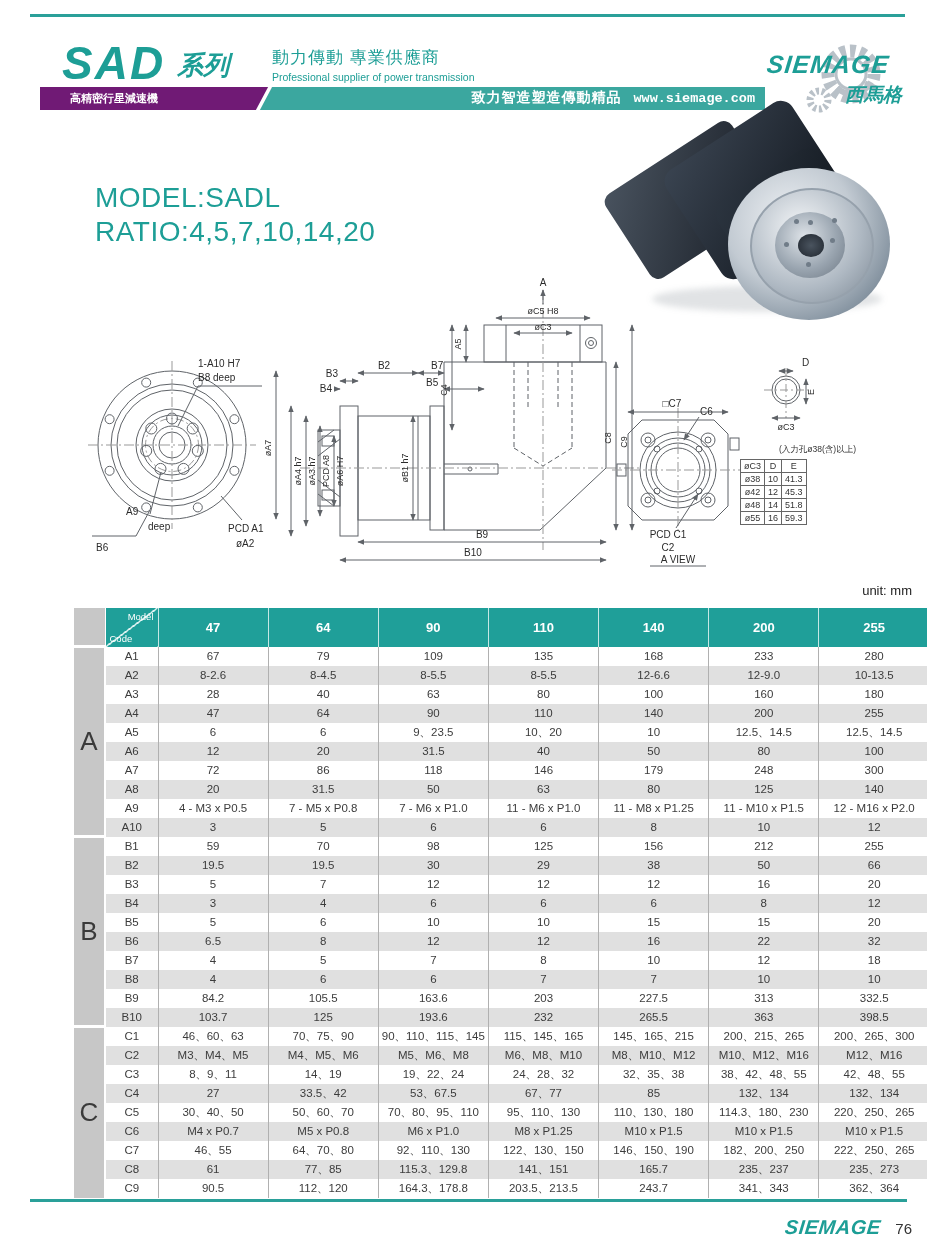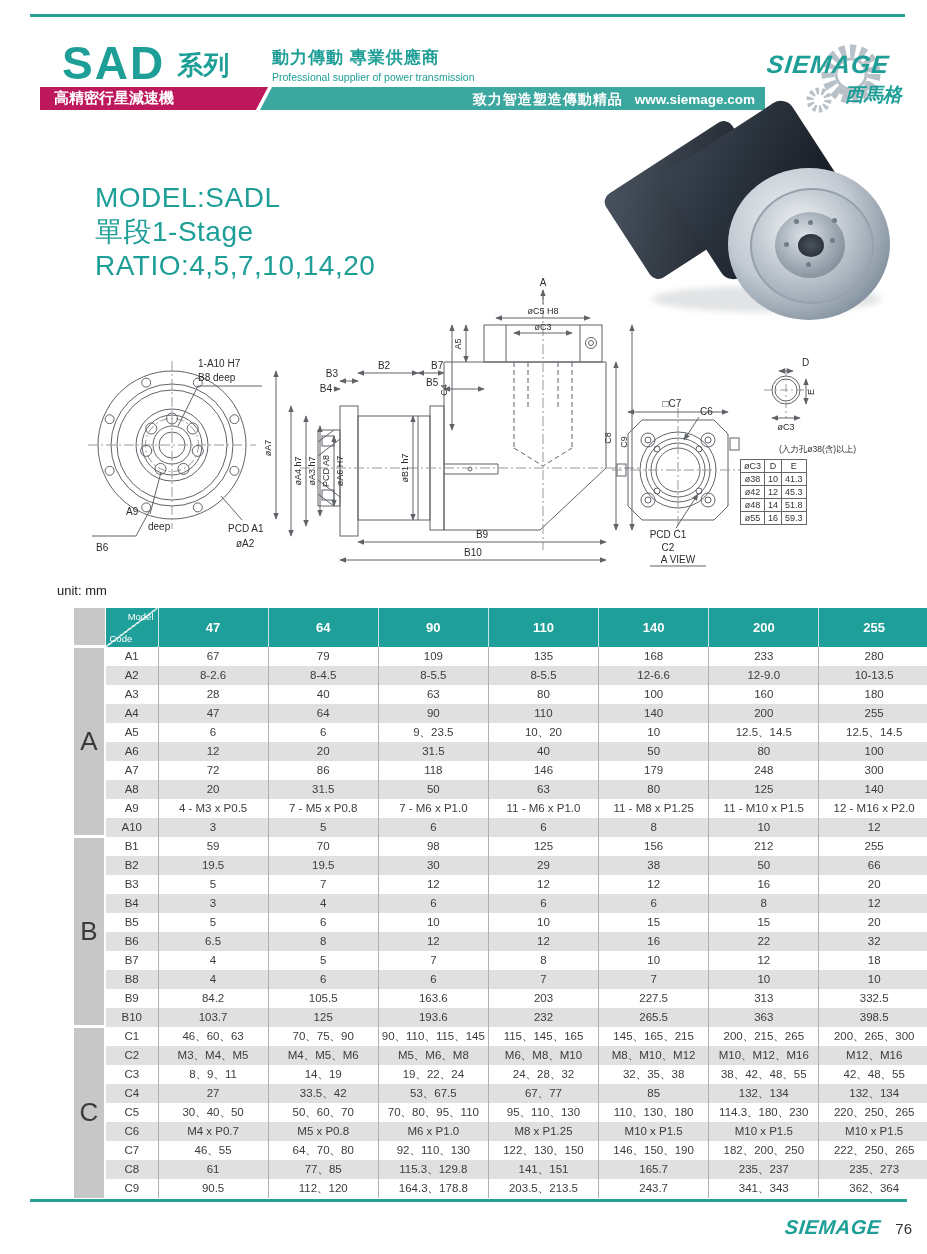--- a/index.html
+++ b/index.html
@@ -2,33 +2,33 @@
 <html><head>
 <meta charset="utf-8">
 <style>
   html,body{margin:0;padding:0;background:#fff;}
   .page{position:relative;width:927px;height:1254px;background:#ffffff;overflow:hidden;
         font-family:"Liberation Sans",sans-serif;color:#333;}
   .abs{position:absolute;}
 
   
   .topline{left:30px;top:14px;width:875px;height:3px;background:#2aa099;}
-  .series{left:62px;top:36px;color:#1d9e96;white-space:nowrap;}
+  .series{left:62px;top:36px;color:#1d9e96;white-space:nowrap;font-style:italic;}
   .series .big{font-size:46px;font-weight:bold;letter-spacing:2px;}
   .series .suf{font-size:26px;font-weight:bold;margin-left:12px;position:relative;top:-5px;}
   .tagline{left:272px;top:46px;color:#1d9e96;}
-  .tagline .zh{font-size:17px;font-weight:bold;letter-spacing:1px;}
+  .tagline .zh{font-size:17px;font-weight:normal;letter-spacing:1px;}
   .tagline .en{font-size:10.5px;margin-top:2px;}
   .band{left:40px;top:87px;width:725px;height:23px;background:#3ba79f;}
-  .band-left{position:absolute;left:0;top:0;width:232px;height:23px;background:#be185d;
-             color:#fff;font-family:"Liberation Serif",serif;font-size:15px;font-weight:bold;
-             line-height:23px;padding-left:14px;box-sizing:border-box;
+  .band-left{position:absolute;left:0;top:0;width:232px;height:23px;background:#701a75;
+             color:#fff;font-family:"Liberation Serif",serif;font-size:11px;font-weight:bold;
+             line-height:23px;padding-left:30px;box-sizing:border-box;
              clip-path:polygon(0 0,100% 0,calc(100% - 14px) 100%,0 100%);}
   .band-div{position:absolute;left:222px;top:0;width:4px;height:23px;background:#ffffff;transform:skewX(-28deg);}
-  .band-right{position:absolute;right:10px;top:0;height:23px;line-height:23px;color:#fff;white-space:nowrap;}
+  .band-right{position:absolute;right:10px;top:0;height:23px;line-height:23px;color:#fff;white-space:nowrap;font-family:Liberation Mono, monospace;}
   .band-right .slogan{font-size:14px;font-weight:bold;letter-spacing:1px;}
   .band-right .url{font-size:13.5px;font-weight:bold;margin-left:12px;}
   .brand{left:753px;top:34px;width:170px;height:82px;}
   .brand svg{position:absolute;left:0;top:0;}
   .brand .nm{position:absolute;left:14px;top:16px;font-size:25px;font-weight:bold;font-style:italic;
              color:#1d9e96;letter-spacing:1px;transform:skewX(-6deg);}
   .brand .nmzh{position:absolute;left:92px;top:48px;font-size:19px;font-weight:bold;font-style:italic;color:#1d9e96;}
 
   
   .model{left:95px;top:145px;color:#1d9e96;font-size:28px;line-height:34px;letter-spacing:.5px;margin-top:36px;}
@@ -53,21 +53,21 @@
   
   .drawing{left:0;top:270px;}
   .drawing text{fill:#2b2b2b;font-family:"Liberation Sans",sans-serif;font-size:10px;}
   .drawing text.sm{font-size:9px;}
   .note{left:726px;top:444px;width:130px;text-align:right;font-size:8.5px;color:#333;}
   .vtab{left:740px;top:459px;border-collapse:collapse;}
   .vtab td,.vtab th{border:1px solid #666;font-size:9px;font-weight:normal;text-align:center;
                     padding:0 3px;height:12px;line-height:12px;color:#333;background:#fff;}
 
   
-  .unit{left:57px;top:583px;width:855px;text-align:left;font-size:13px;color:#222;}
+  .unit{left:57px;top:583px;width:855px;text-align:right;font-size:13px;color:#222;}
   #main-table{position:absolute;left:74px;top:608px;width:855px;border-collapse:collapse;table-layout:fixed;}
   #main-table th,#main-table td{padding:0;text-align:center;font-size:11.5px;color:#3c3c3c;}
   #main-table thead th{height:37px;background:#1f9f99;color:#fff;font-weight:600;font-size:13px;
                        border-left:1px solid rgba(255,255,255,.75);}
   #main-table thead th.gh{background:#c7c7c7;border-left:none;}
   #main-table thead th.corner{position:relative;background:#1f9f99;
       background-image:linear-gradient(to bottom right,transparent calc(50% - .8px),#dff2f1 calc(50% - .8px),#dff2f1 calc(50% + .8px),transparent calc(50% + .8px));}
   .corner .c-top{position:absolute;right:4px;top:3px;font-size:9.5px;font-weight:normal;}
   .corner .c-bot{position:absolute;left:4px;bottom:3px;font-size:9.5px;font-weight:normal;}
   #main-table tbody td{height:19px;line-height:19px;border-left:1px solid #b0b0b0;white-space:nowrap;}
@@ -111,21 +111,20 @@
       <circle cx="98" cy="40" r="15" fill="#ffffff" stroke="#b9c1c8" stroke-width="3"></circle>
       <path d="M84,54 A22,22 0 0 0 118,48" fill="none" stroke="#b9c1c8" stroke-width="6"></path>
       <circle cx="66" cy="66" r="9" fill="none" stroke="#b9c1c8" stroke-width="7" stroke-dasharray="3 2.6"></circle>
     </svg>
     <div class="nm">SIEMAGE</div>
     <div class="nmzh">西馬格</div>
   </div>
 
   <div class="abs model">
     <div>MODEL:SADL</div>
-    <div>單段1-Stage</div>
     <div>RATIO:4,5,7,10,14,20</div>
   </div>
 
   <div class="abs photo">
     <div class="ph-shadow"></div>
     <div class="ph-arm"></div>
     <div class="ph-arm2"></div>
     <div class="ph-neck"></div>
     <div class="ph-flange"></div>
     <div class="ph-ring"></div>

